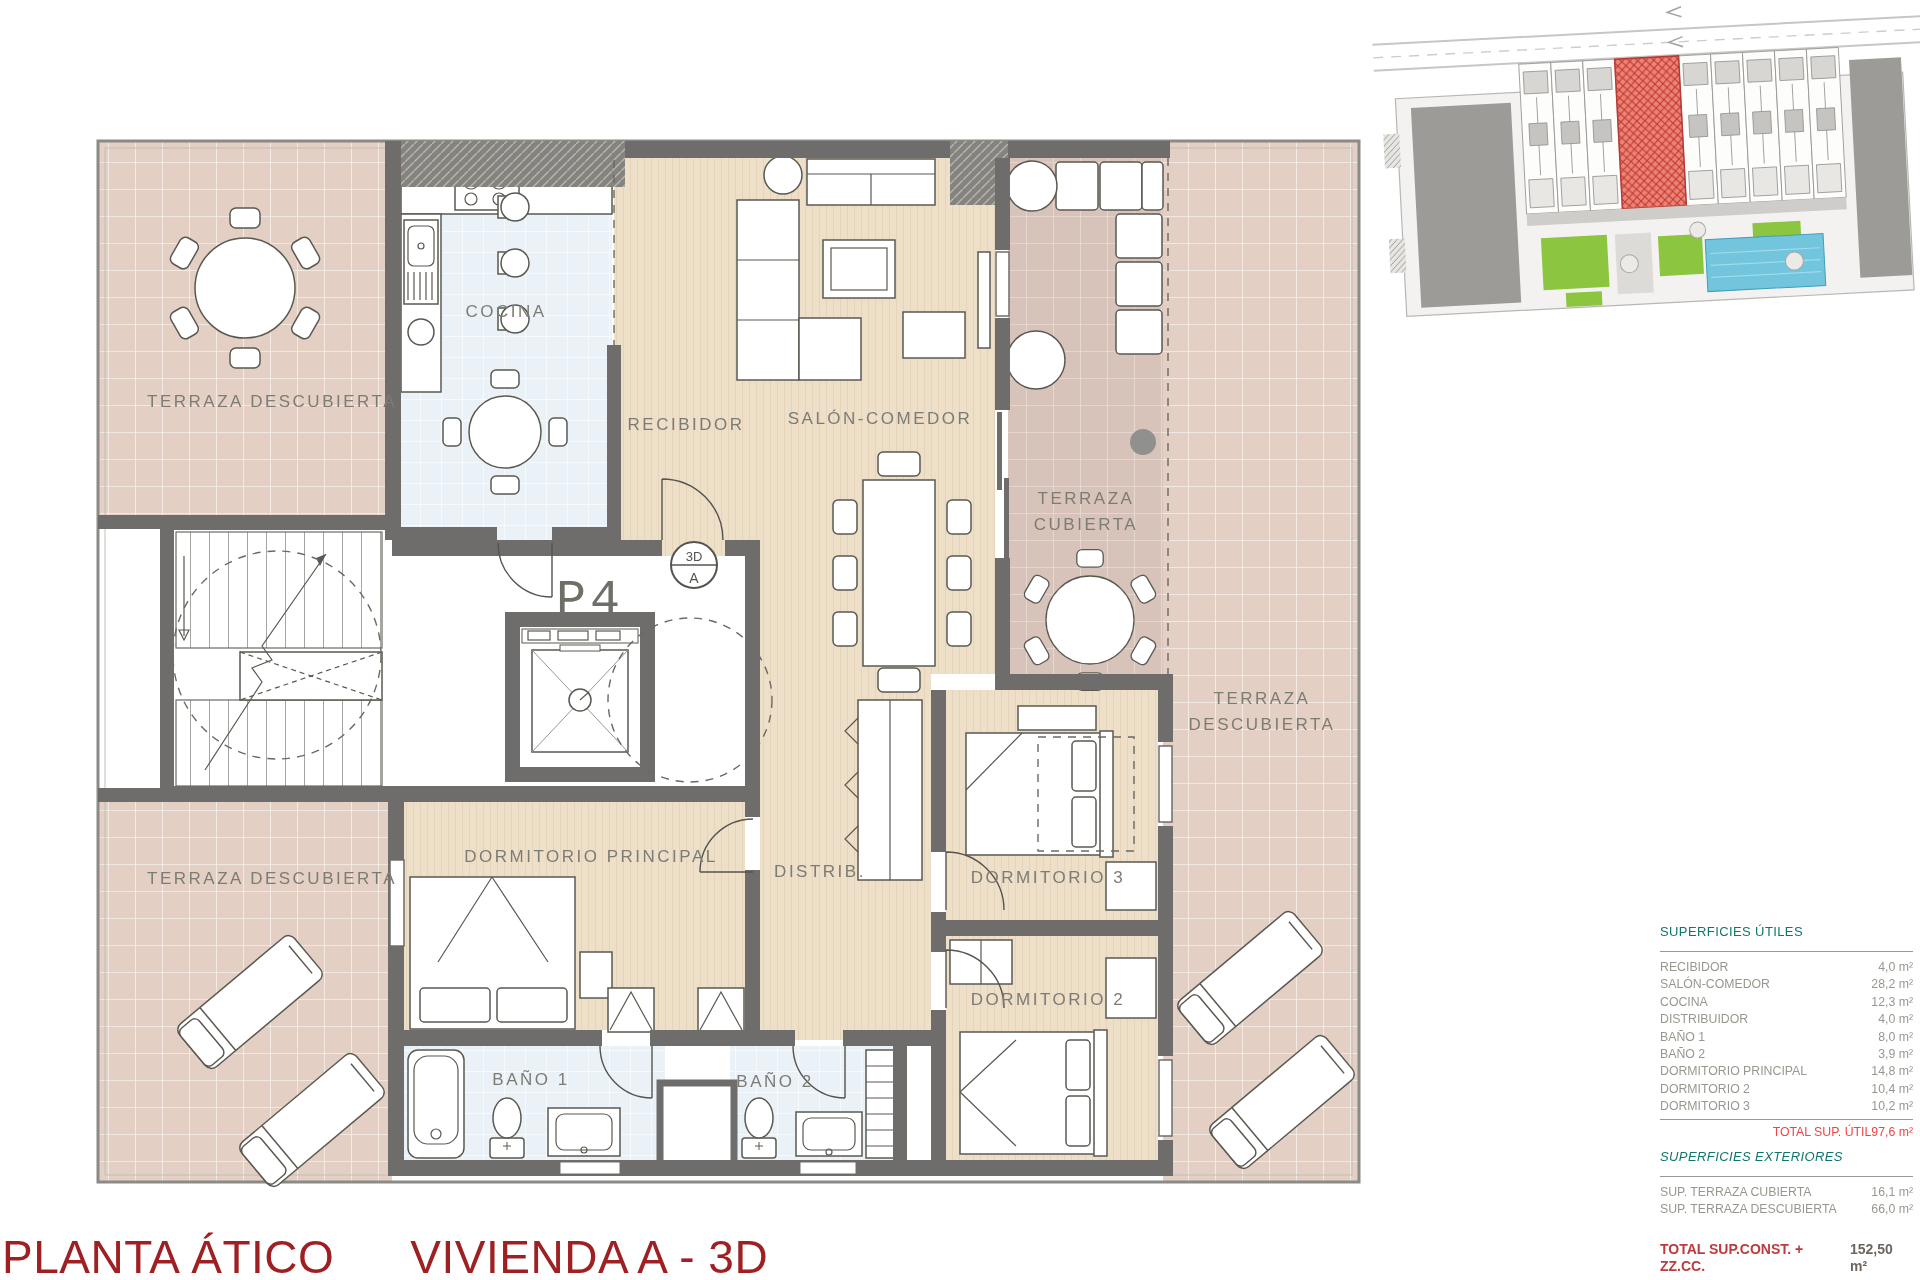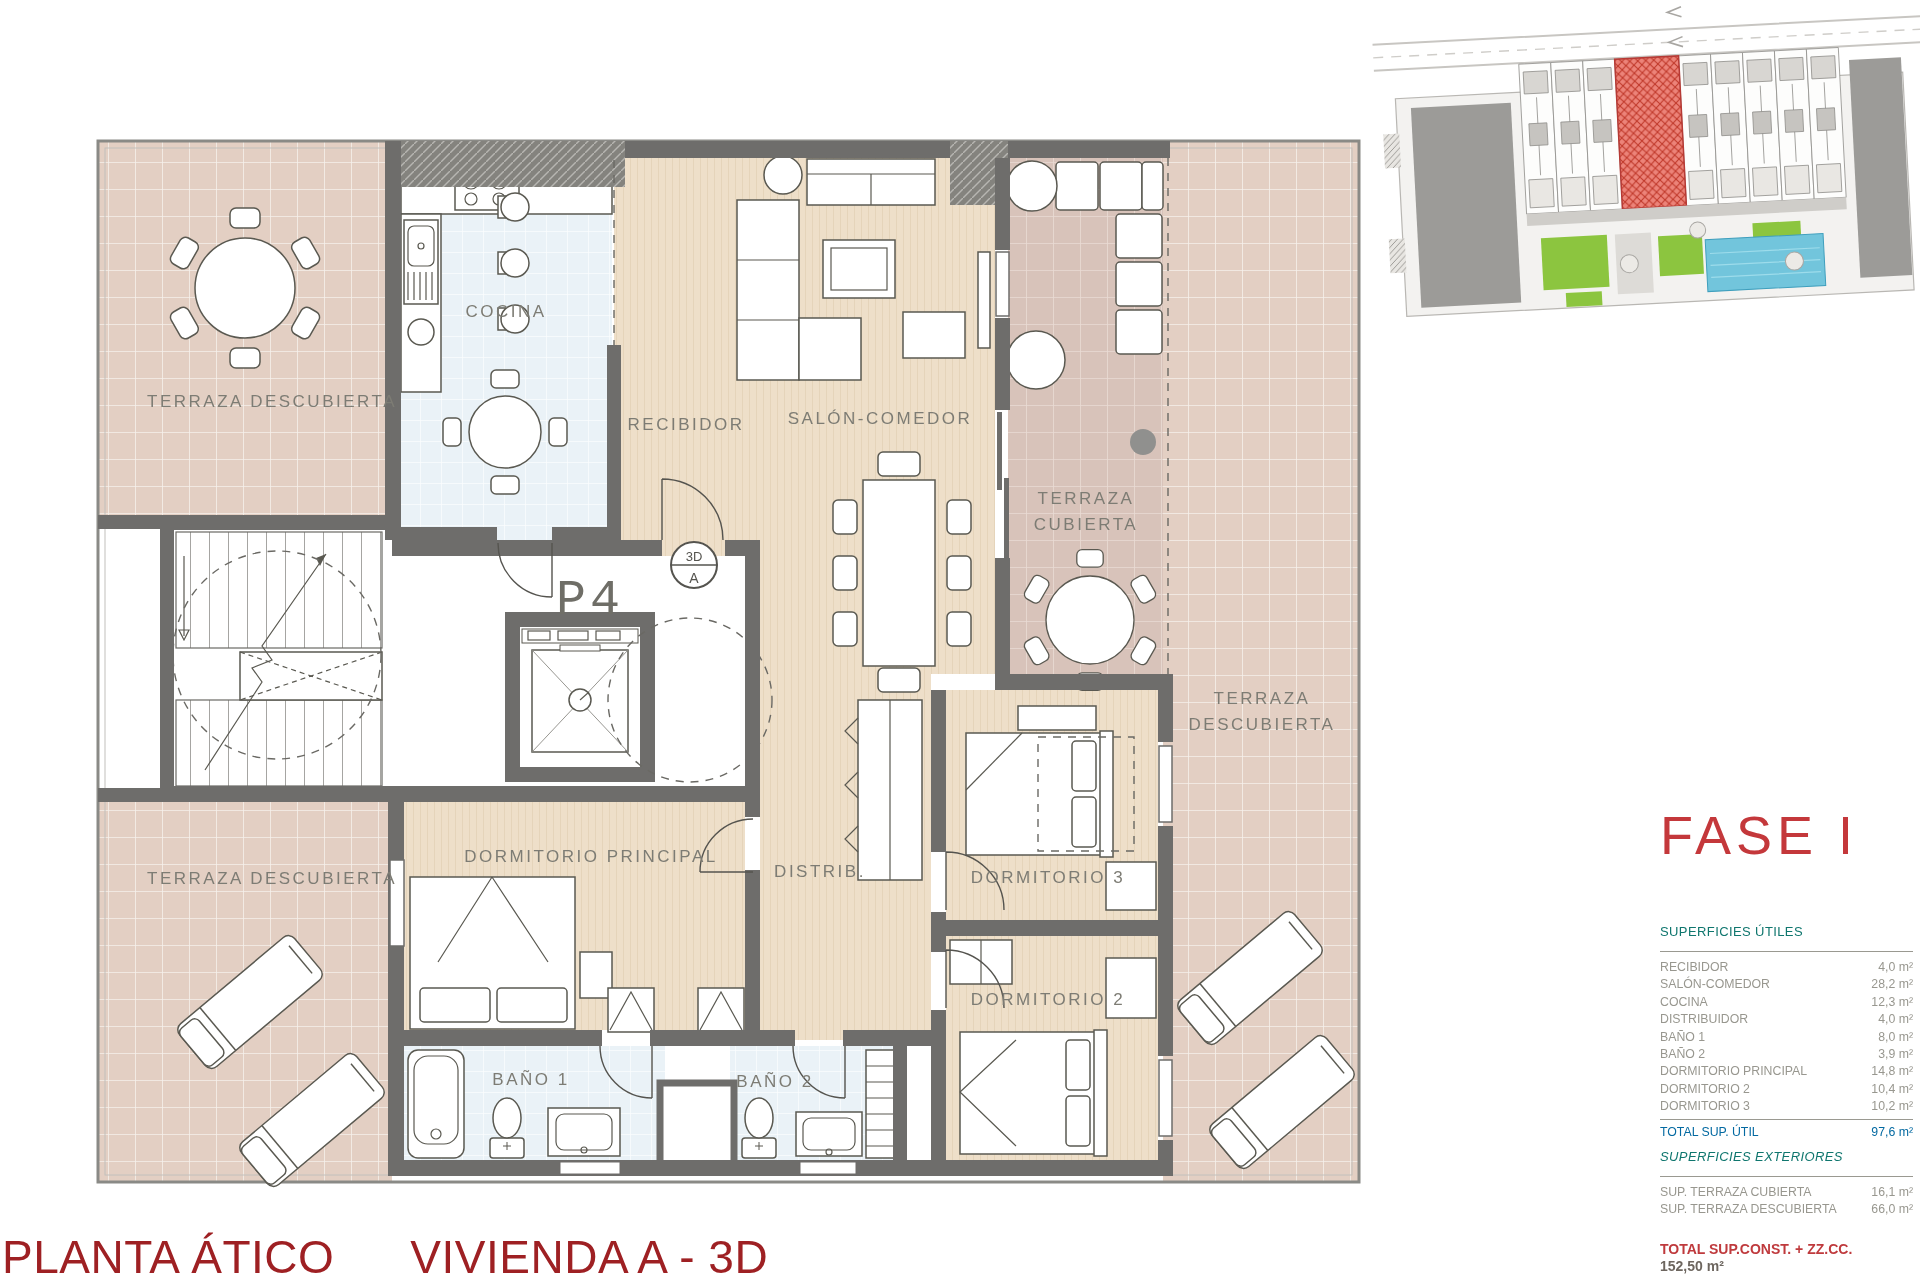--- a/index.html
+++ b/index.html
@@ -14,23 +14,23 @@
   .room-label{position:absolute;transform:translate(-50%,-50%);color:#7d7c74;
       font-size:17px;letter-spacing:2.5px;text-align:center;line-height:26px;white-space:nowrap;}
   .room-label.wrap{white-space:normal;}
   .p4-label{position:absolute;transform:translate(-50%,-50%);color:#6f6e67;
       font-size:50px;letter-spacing:4px;font-family:Liberation Mono, monospace;}
   .fase{position:absolute;left:1660px;top:804px;color:#c4383b;font-size:54px;letter-spacing:5px;}
   .areas{position:absolute;left:1660px;top:924px;width:253px;color:#98978f;font-size:12.3px;}
   .areas .hdr{color:#0f766e;font-size:13px;letter-spacing:.4px;border-bottom:1.5px solid #9a9991;
       padding-bottom:12px;margin-bottom:7px;}
   .areas .row{display:flex;justify-content:space-between;line-height:17.4px;}
-  .areas .total-util{margin-top:3px;border-top:1.5px solid #9a9991;padding-top:4px;color:#0369a1;}
+  .areas .total-util{margin-top:3px;border-top:1.5px solid #9a9991;padding-top:4px;color:#ef4444;justify-content:flex-end;}
   .areas .sect2{margin-top:8px;font-style:italic;}
-  .areas .total-const{margin-top:22px;color:#bf3a3d;font-weight:bold;font-size:14px;flex-direction:column;}
+  .areas .total-const{margin-top:22px;color:#bf3a3d;font-weight:bold;font-size:14px;}
   .areas .total-const .val{color:#6d665f;}
   .footer-title{position:absolute;left:2px;top:1230px;color:#9e2023;font-size:46px;letter-spacing:.5px;}
   .footer-title .gap{margin-left:76px;}
 </style>
 </head>
 <body>
 
 <div class="stage">
 
 <svg width="1920" height="1280" viewBox="0 0 1920 1280">
@@ -451,21 +451,20 @@
 <div class="room-label" style="left:272px;top:879px;">TERRAZA DESCUBIERTA</div>
 <div class="room-label" style="left:591px;top:857px;">DORMITORIO PRINCIPAL</div>
 <div class="room-label" style="left:820px;top:872px;">DISTRIB.</div>
 <div class="room-label" style="left:1048px;top:878px;">DORMITORIO 3</div>
 <div class="room-label" style="left:1048px;top:1000px;">DORMITORIO 2</div>
 <div class="room-label" style="left:531px;top:1080px;">BAÑO 1</div>
 <div class="room-label" style="left:775px;top:1082px;">BAÑO 2</div>
 
 <div class="p4-label" style="left:590px;top:600px;">P4</div>
 
-<div class="fase">FASE I</div>
 
 <div class="areas">
   <div class="hdr">SUPERFICIES ÚTILES</div>
   <div class="row">
         <span>RECIBIDOR</span>
         <span>4,0 m²</span>
       </div>
   <div class="row">
         <span>SALÓN-COMEDOR</span>
         <span>28,2 m²</span>

